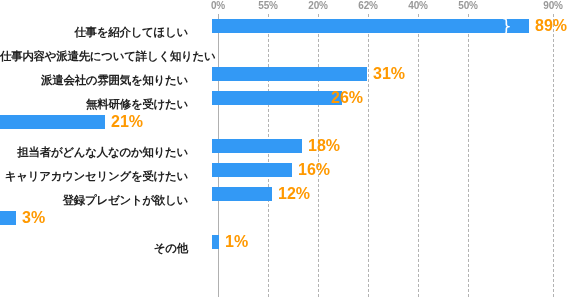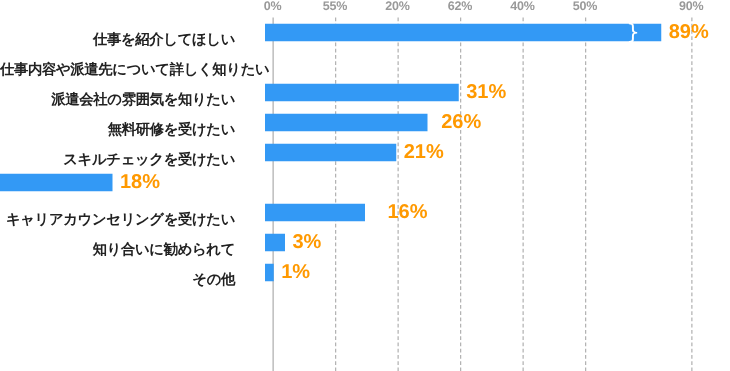--- a/index.html
+++ b/index.html
@@ -149,45 +149,51 @@
         <div class="row-label">派遣会社の雰囲気を知りたい</div>
         <div class="bar-wrap">
           <div class="bar" style="width: 155px;"></div>
           <div class="bar-value" style="left: 161px;">31%</div>
         </div>
       </div>
       <div class="row">
         <div class="row-label">無料研修を受けたい</div>
         <div class="bar-wrap">
           <div class="bar" style="width: 130px;"></div>
-          <div class="bar-value" style="left: 141px; text-align: center;">26%</div>
-        </div>
-      </div>
-      <div class="row">
-        <div class="row-label">スキルチェックを受けたい</div>
+          <div class="bar-value" style="left: 119px; text-align: center;">26%</div>
+        </div>
+      </div>
+      <div class="row">
         <div class="bar-wrap">
           <div class="bar" style="width: 105px;"></div>
           <div class="bar-value" style="left: 111px;">21%</div>
         </div>
       </div>
       <div class="row">
+        <div class="row-label">担当者がどんな人なのか知りたい</div>
         <div class="bar-wrap">
           <div class="bar" style="width: 90px;"></div>
           <div class="bar-value" style="left: 96px;">18%</div>
         </div>
       </div>
       <div class="row">
         <div class="row-label">キャリアカウンセリングを受けたい</div>
         <div class="bar-wrap">
           <div class="bar" style="width: 80px;"></div>
-          <div class="bar-value" style="left: 98px; text-align: center;">16%</div>
-        </div>
-      </div>
-      <div class="row">
-        <div class="row-label">知り合いに勧められて</div>
+          <div class="bar-value" style="left: 86px; text-align: center;">16%</div>
+        </div>
+      </div>
+      <div class="row">
+        <div class="row-label">登録プレゼントが欲しい</div>
+        <div class="bar-wrap">
+          <div class="bar" style="width: 60px;"></div>
+          <div class="bar-value" style="left: 66px;">12%</div>
+        </div>
+      </div>
+      <div class="row">
         <div class="bar-wrap">
           <div class="bar" style="width: 16px;"></div>
           <div class="bar-value" style="left: 22px;">3%</div>
         </div>
       </div>
       <div class="row">
         <div class="row-label">その他</div>
         <div class="bar-wrap">
           <div class="bar" style="width: 7px;"></div>
           <div class="bar-value" style="left: 13px;">1%</div>

